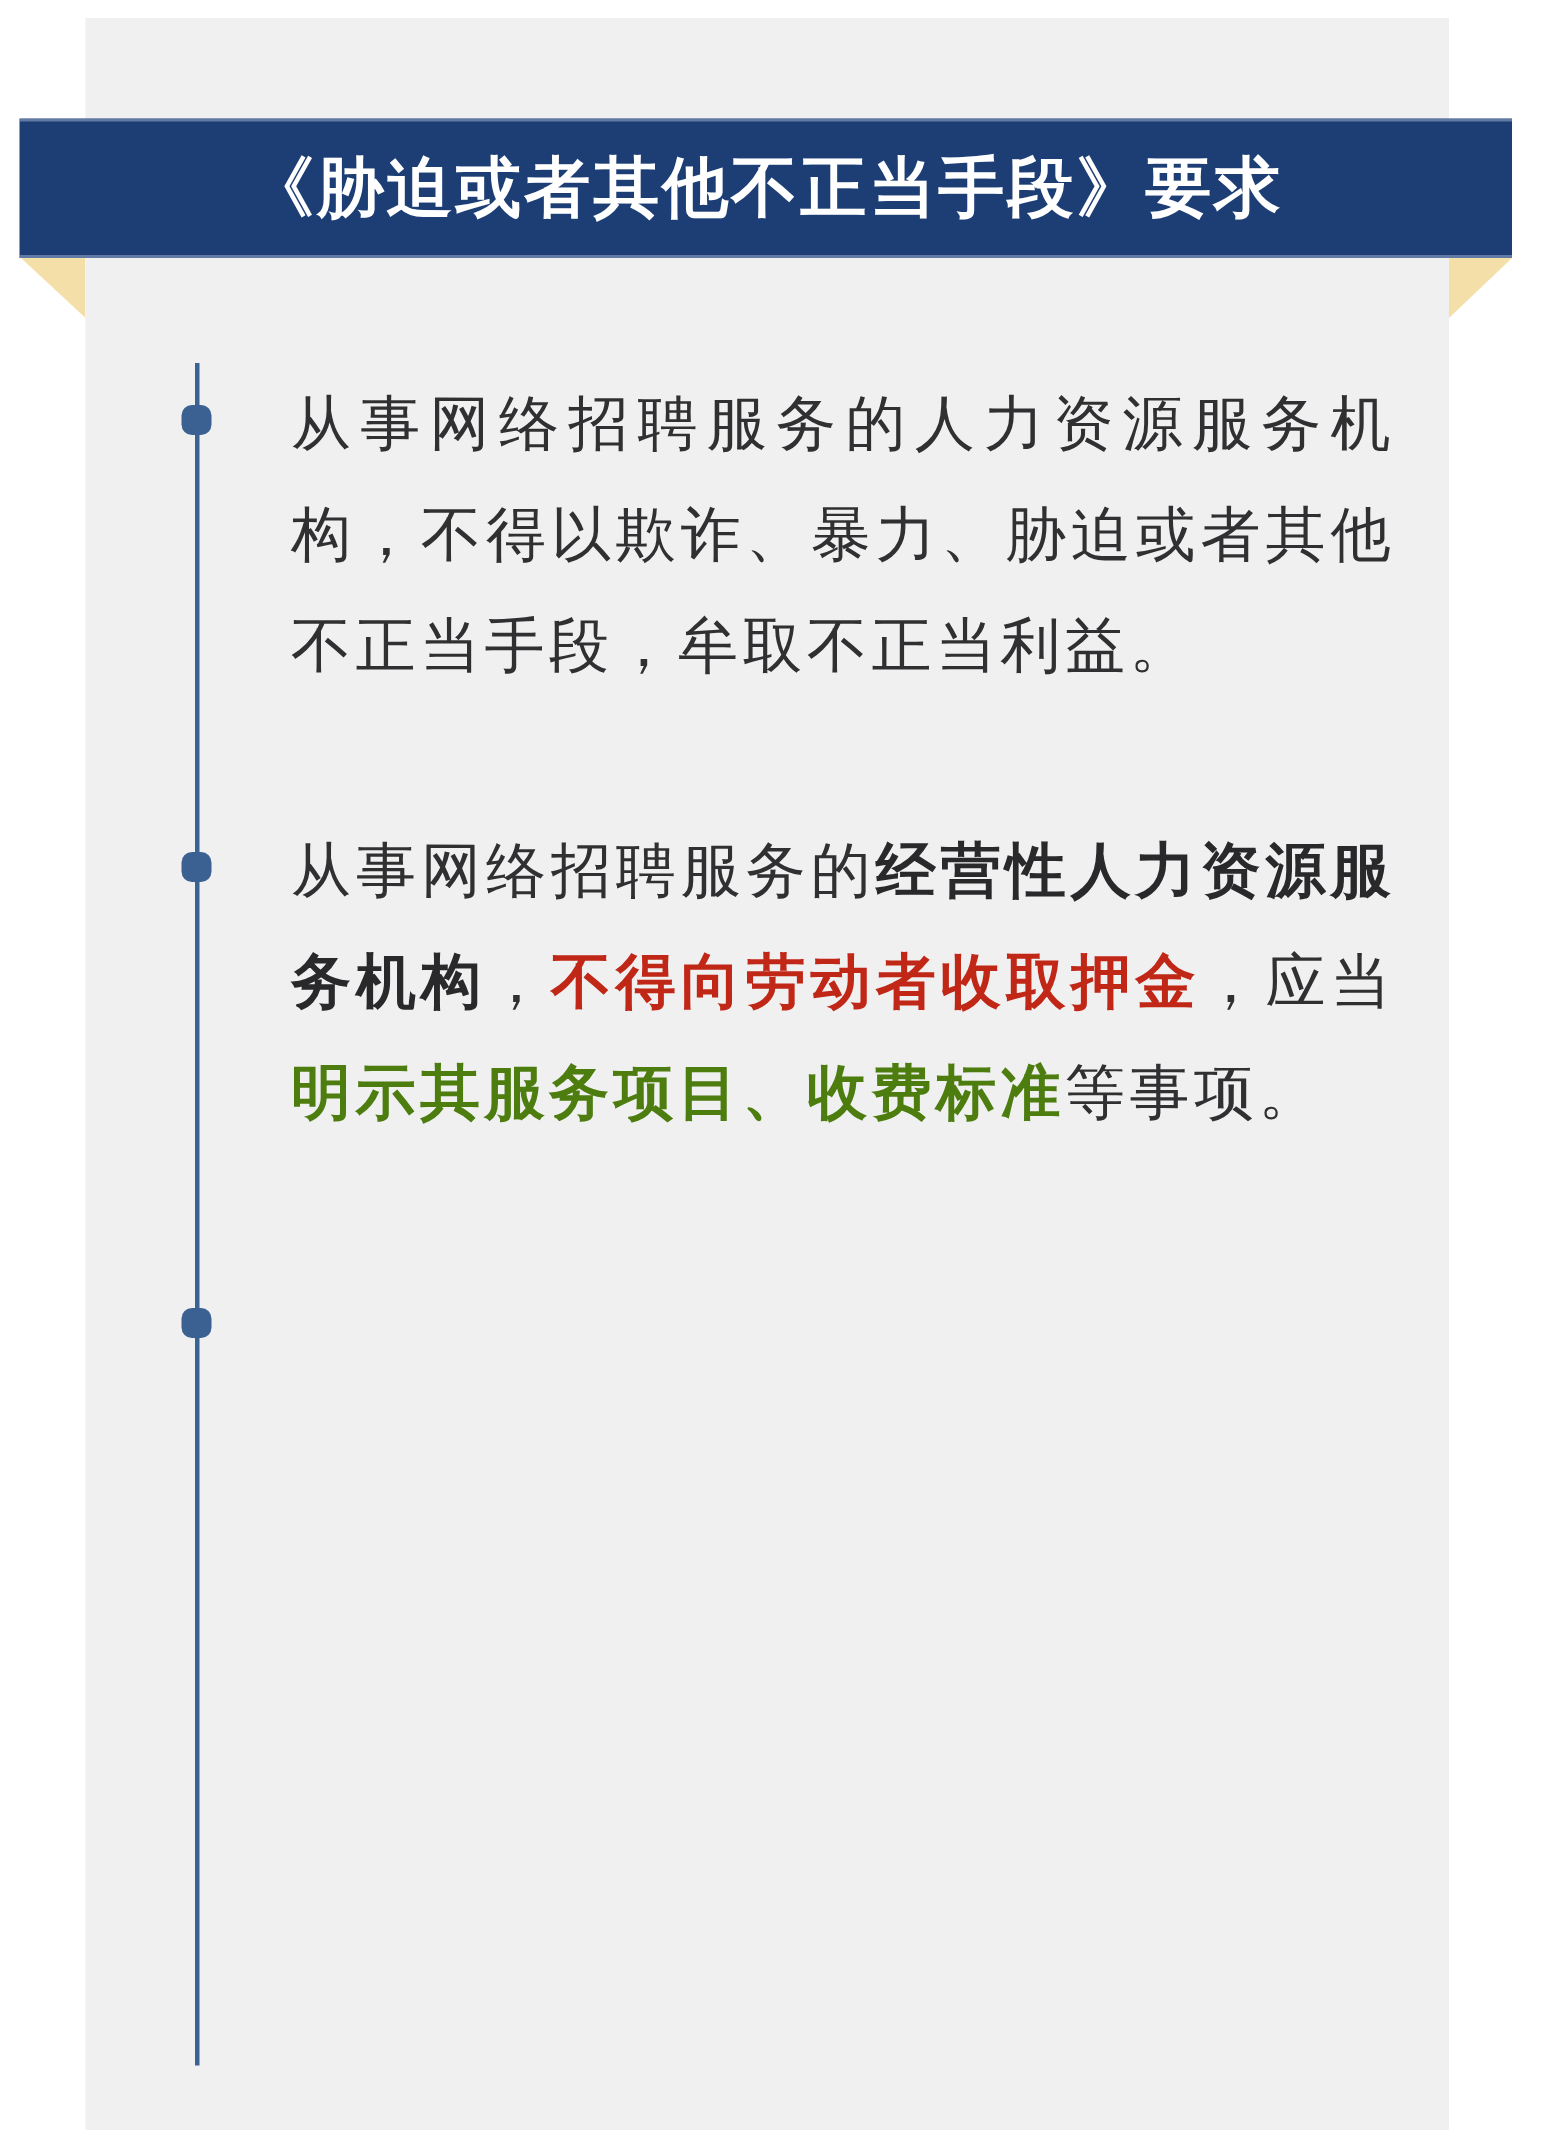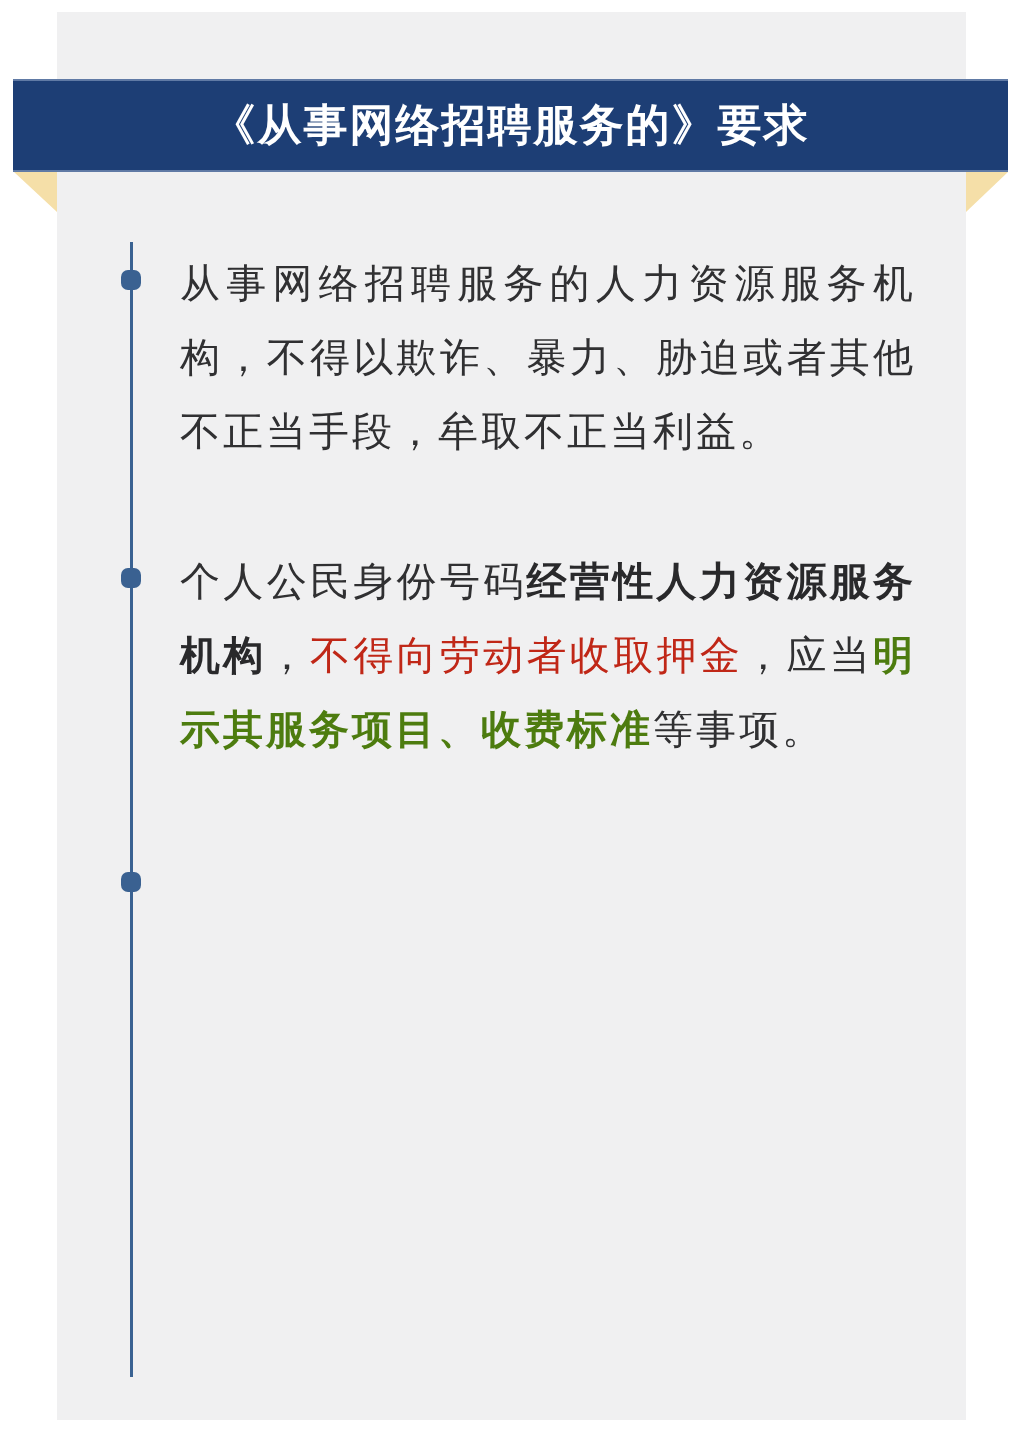--- a/index.html
+++ b/index.html
@@ -37,49 +37,49 @@
   }
   .dot{
     position:absolute;left:121px;width:20px;height:20px;
     background:#3a6191;border-radius:7px;
   }
   .dot-1{top:270px;}
   .dot-2{top:568px;}
   .dot-3{top:872px;}
 
   .para{
-    position:absolute;left:180px;width:736px;
+    position:absolute;left:194px;width:736px;
     font-size:40px;line-height:74px;letter-spacing:3px;
     color:#303032;text-align:justify;text-justify:inter-ideograph;
   }
   .para-1{top:246px;}
   .para-2{top:544px;}
   .para-3{top:848px;}
 
   .seg-regular{color:#303032;font-weight:normal;}
   .seg-bold{color:#29292b;font-weight:bold;}
-  .seg-red-bold{color:#c02717;font-weight:normal;}
+  .seg-red-bold{color:#c02717;font-weight:bold;}
   .seg-blue-bold{color:#4d7c0f;font-weight:bold;}
   .seg-blue{color:#1573b4;font-weight:normal;}
 </style>
 </head>
 <body>
 
 <div class="page">
 
   <div class="card"></div>
 
   <div class="fold fold-left"></div>
   <div class="fold fold-right"></div>
 
   <div class="banner">
-    <span class="title">《从事网络招聘服务的》要求</span>
+    <span class="title">《胁迫或者其他不正当手段》要求</span>
   </div>
 
   <div class="timeline"></div>
   <div class="dot dot-1"></div>
   <div class="dot dot-2"></div>
   <div class="dot dot-3"></div>
 
   <div class="para para-1"><span class="seg seg-regular">从事网络招聘服务的人力资源服务机构，不得以欺诈、暴力、胁迫或者其他不正当手段，牟取不正当利益。</span></div>
-  <div class="para para-2"><span class="seg seg-regular">个人公民身份号码</span><span class="seg seg-bold">经营性人力资源服务机构</span><span class="seg seg-regular">，</span><span class="seg seg-red-bold">不得向劳动者收取押金</span><span class="seg seg-regular">，应当</span><span class="seg seg-blue-bold">明示其服务项目、收费标准</span><span class="seg seg-regular">等事项。</span></div>
+  <div class="para para-2"><span class="seg seg-regular">从事网络招聘服务的</span><span class="seg seg-bold">经营性人力资源服务机构</span><span class="seg seg-regular">，</span><span class="seg seg-red-bold">不得向劳动者收取押金</span><span class="seg seg-regular">，应当</span><span class="seg seg-blue-bold">明示其服务项目、收费标准</span><span class="seg seg-regular">等事项。</span></div>
 
 </div>
 
 </body></html>

